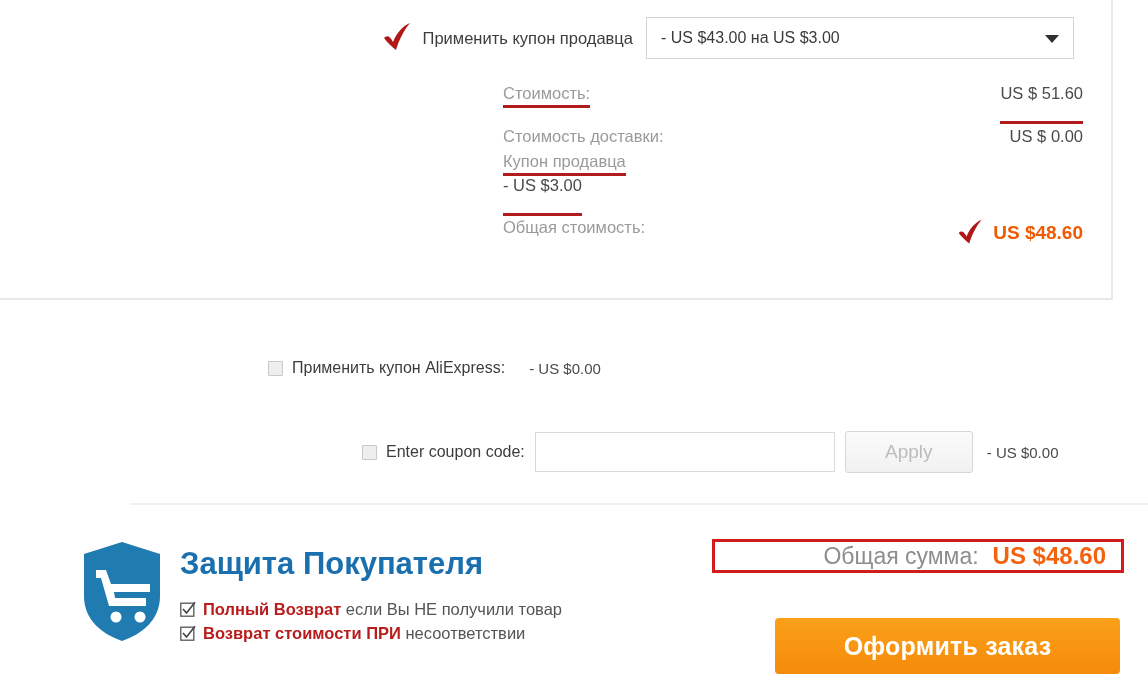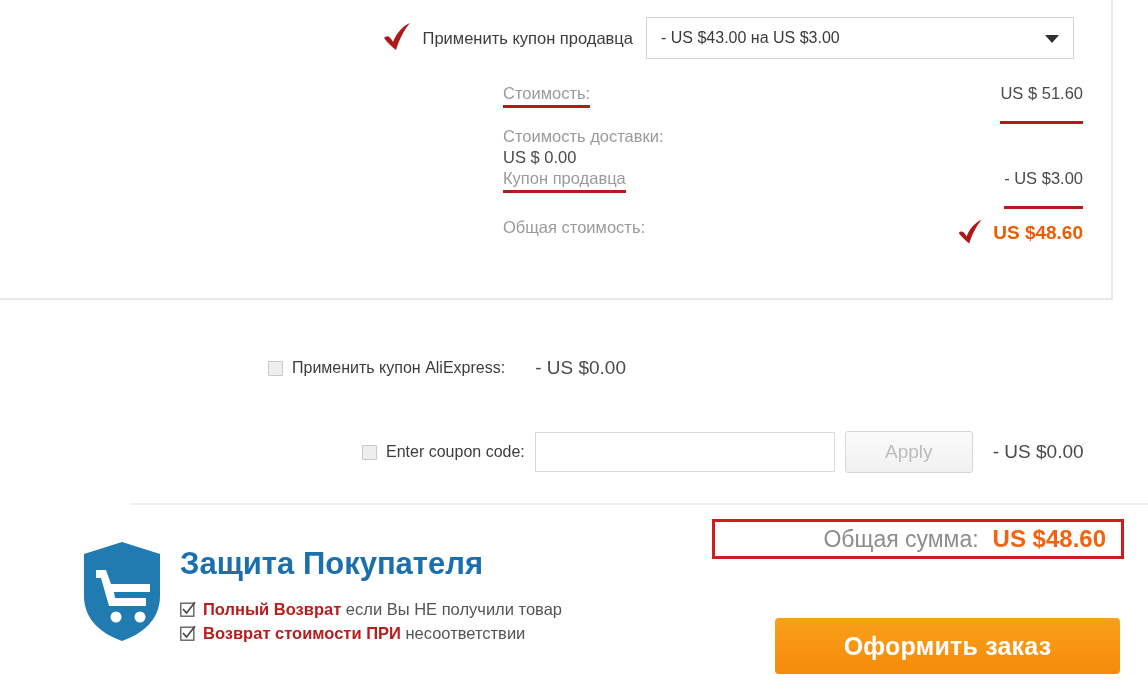--- a/index.html
+++ b/index.html
@@ -103,22 +103,22 @@
   .price-value {
     font-size: 16.5px;
     color: #4a4a4a;
     white-space: nowrap;
     padding-bottom: 18px;
   }
   .uline-label { border-bottom: 3px solid #b31c1c; }
   .uline-value { border-bottom: 3px solid #b31c1c; }
 
   #row-subtotal { top: 86px; }
-  #row-shipping { top: 129px; flex-direction: column; }
-  #row-seller-coupon { top: 171px; }
+  #row-shipping { top: 129px; }
+  #row-seller-coupon { top: 154px; flex-direction: column; }
   #row-total       { top: 220px; }
 
   #row-total .price-value {
     color: #f05a00;
     font-weight: bold;
     font-size: 19px;
     display: flex;
     align-items: center;
   }
   #total-tick { width: 30px; height: 30px; margin-right: 7px; }
@@ -170,23 +170,23 @@
     position: absolute;
     right: 16px;
     top: 50%;
     margin-top: -3px;
     width: 0; height: 0;
     border-left: 7px solid transparent;
     border-right: 7px solid transparent;
     border-top: 8px solid #a8a8a8;
   }
   .trailing-amount {
-    font-size: 19px;
+    font-size: 15px;
     color: #4a4a4a;
-    margin-left: 20px;
+    margin-left: 14px;
     white-space: nowrap;
   }
 
   
   #code-row {
     position: absolute;
     left: 0;
     top: 432px;
     width: 1148px;
     height: 40px;
@@ -274,23 +274,23 @@
     margin-right: 7px;
     margin-top: 3px;
   }
   .bp-check svg { display:block; width:16px; height:16px; }
   .bp-text b { color: #b91c1c; font-weight: bold; }
 
   
   #grand-total-box {
     position: absolute;
     left: 712px;
-    top: 519px;
+    top: 539px;
     width: 412px;
-    height: 40px;
+    height: 34px;
     border: 3px solid #d01c1c;
     background: #fff;
     box-sizing: border-box;
     display: flex;
     align-items: center;
     justify-content: flex-end;
     padding-right: 15px;
   }
   #grand-total-label {
     font-size: 23px;

